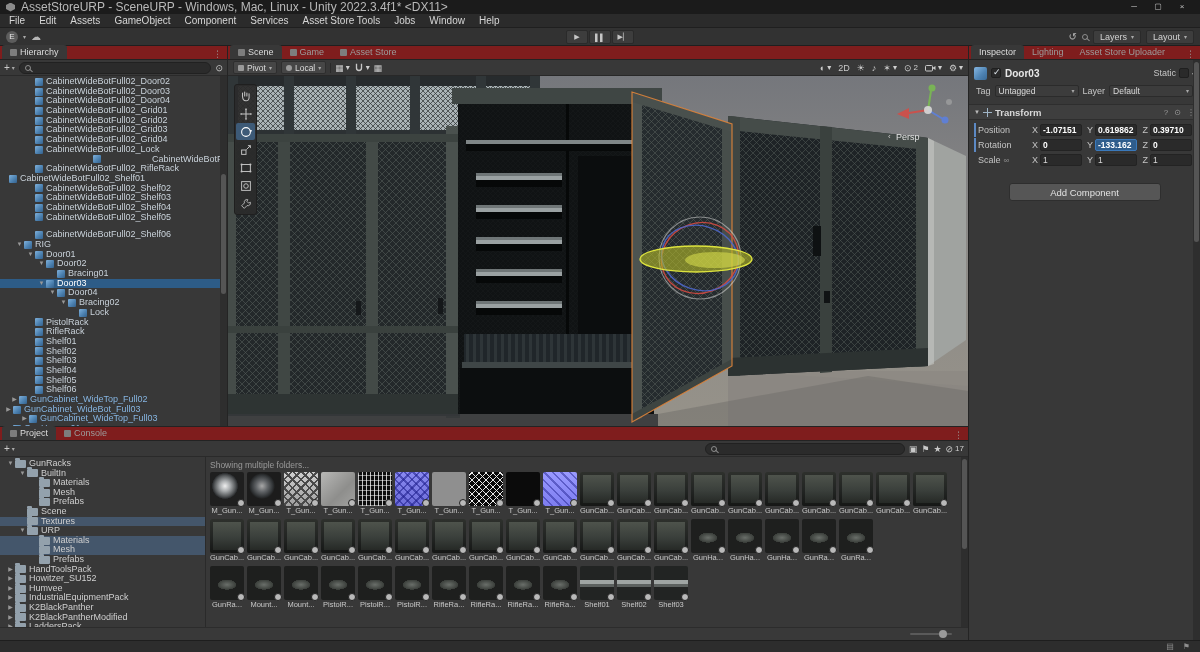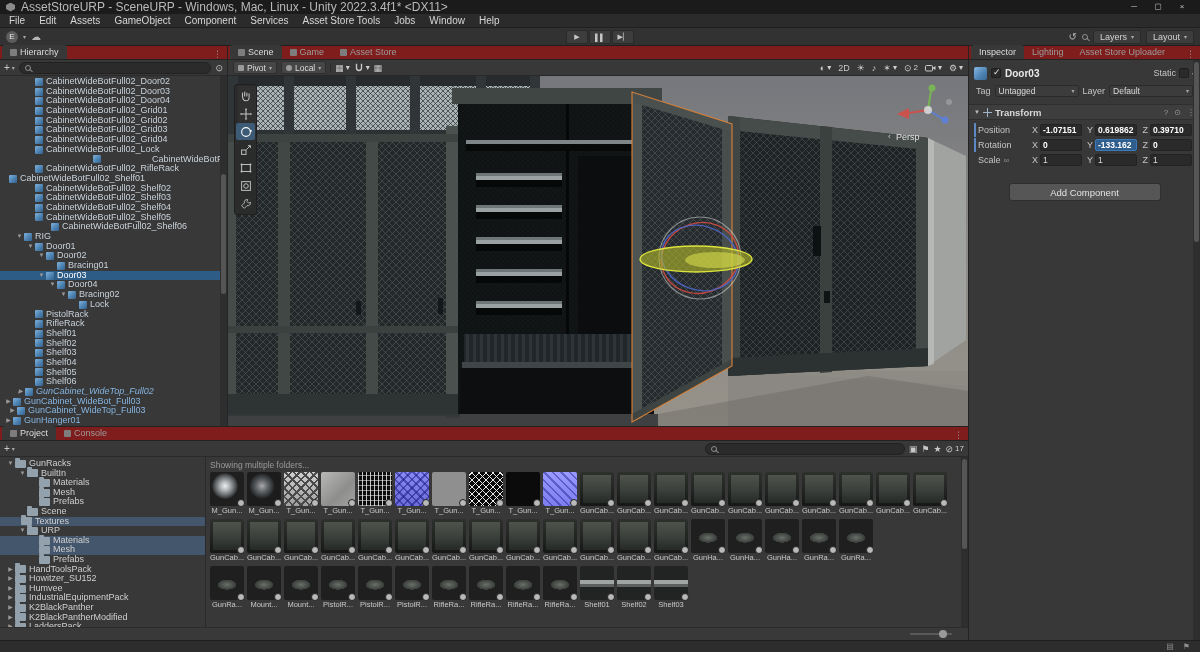--- a/index.html
+++ b/index.html
@@ -263,21 +263,21 @@
         <div class="h-row" style="padding-left: 26px;">
           <span class="tri"></span>
           <span class="cube-ic"></span>
           <span class="h-lab">CabinetWideBotFull02_Shelf04</span>
         </div>
         <div class="h-row" style="padding-left: 26px;">
           <span class="tri"></span>
           <span class="cube-ic"></span>
           <span class="h-lab">CabinetWideBotFull02_Shelf05</span>
         </div>
-        <div class="h-row" style="padding-left: 42px;">
+        <div class="h-row" style="padding-left: 26px; margin-top: 8px;">
           <span class="tri"></span>
           <span class="cube-ic"></span>
           <span class="h-lab">CabinetWideBotFull02_Shelf06</span>
         </div>
         <div class="h-row" style="padding-left: 15px;">
           <span class="tri">▼</span>
           <span class="cube-ic"></span>
           <span class="h-lab">RIG</span>
         </div>
         <div class="h-row" style="padding-left: 26px;">
@@ -348,31 +348,31 @@
         <div class="h-row" style="padding-left: 26px;">
           <span class="tri"></span>
           <span class="cube-ic"></span>
           <span class="h-lab">Shelf05</span>
         </div>
         <div class="h-row" style="padding-left: 26px;">
           <span class="tri"></span>
           <span class="cube-ic"></span>
           <span class="h-lab">Shelf06</span>
         </div>
-        <div class="h-row" style="padding-left: 16px; font-style: italic;">
+        <div class="h-row" style="padding-left: 10px;">
           <span class="tri">▶</span>
           <span class="cube-ic"></span>
           <span class="h-lab root">GunCabinet_WideTop_Full02</span>
         </div>
         <div class="h-row" style="padding-left: 4px;">
           <span class="tri">▶</span>
           <span class="cube-ic"></span>
           <span class="h-lab root">GunCabinet_WideBot_Full03</span>
         </div>
-        <div class="h-row" style="padding-left: 8px;">
+        <div class="h-row" style="padding-left: 20px;">
           <span class="tri">▶</span>
           <span class="cube-ic"></span>
           <span class="h-lab root">GunCabinet_WideTop_Full03</span>
         </div>
         <div class="h-row" style="padding-left: 4px;">
           <span class="tri">▶</span>
           <span class="cube-ic"></span>
           <span class="h-lab root">GunHanger01</span>
         </div>
       </div>
@@ -738,21 +738,21 @@
           <div class="p-row" style="padding-left: 30px;">
             <span class="tri"></span>
             <span class="folder-ic"></span>
             <span class="p-lab">Prefabs</span>
           </div>
           <div class="p-row" style="padding-left: 18px;">
             <span class="tri"></span>
             <span class="folder-ic"></span>
             <span class="p-lab">Scene</span>
           </div>
-          <div class="p-row psel" style="padding-left: 12px;">
+          <div class="p-row psel" style="padding-left: 18px;">
             <span class="tri"></span>
             <span class="folder-ic"></span>
             <span class="p-lab">Textures</span>
           </div>
           <div class="p-row" style="padding-left: 18px;">
             <span class="tri">▼</span>
             <span class="folder-ic"></span>
             <span class="p-lab">URP</span>
           </div>
           <div class="p-row psel" style="padding-left: 30px;">

